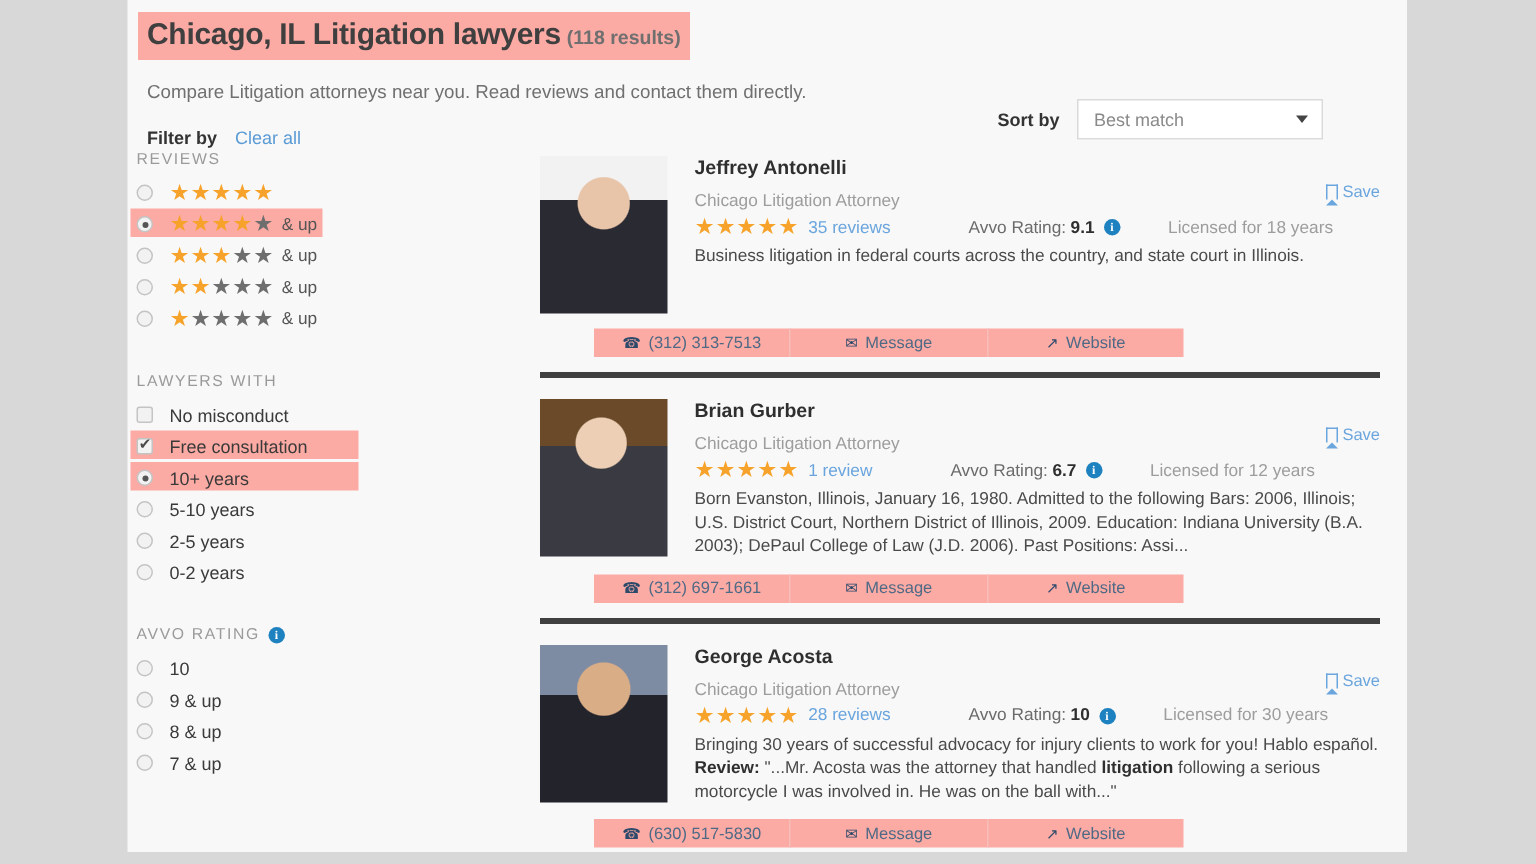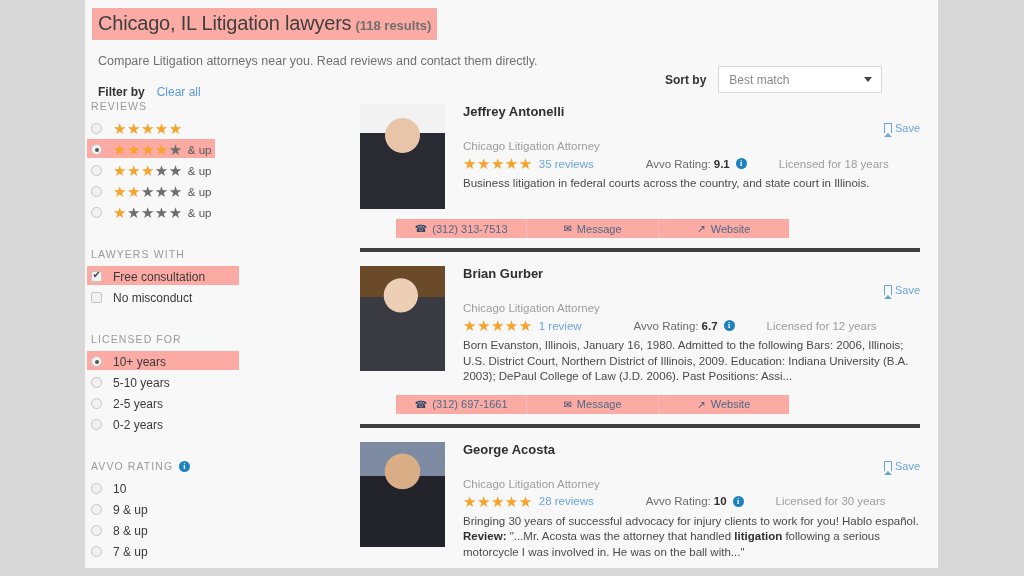--- a/index.html
+++ b/index.html
@@ -18,21 +18,21 @@
   }
 
   
   .hdr { padding: 8px 0 0 7px; }
   .title-wrap {
     display: inline-block;
     background: #fcaaa4;
     padding: 4px 6px 5px 6px;
   }
   .title-main {
-    font-size: 20px; font-weight: normal; color: #3f3f3f;
+    font-size: 20px; font-weight: bold; color: #3f3f3f;
     letter-spacing: -.2px;
   }
   .title-count {
     font-size: 13px; font-weight: bold; color: #6f6f6f;
     margin-left: 4px;
   }
   .subtitle {
     font-size: 12.5px; color: #707070;
     margin: 14px 0 0 6px;
   }
@@ -115,21 +115,21 @@
   .card { position: relative; padding-bottom: 10px; }
   .card + .card { border-top: 4px solid #404040; padding-top: 14px; }
   .card-in { display: flex; }
   .photo {
     width: 85px; height: 105px; flex: 0 0 85px;
     background: #ccc; margin-right: 18px;
     background-size: cover; background-position: center top;
   }
   .info { flex: 1; position: relative; min-width: 0; }
   .lname { font-size: 13px; font-weight: bold; color: #2f2f2f; }
-  .ltitle { font-size: 11.5px; color: #9d9d9d; margin-top: 21px; }
+  .ltitle { font-size: 11.5px; color: #9d9d9d; margin-top: 9px; }
   .meta { display: flex; align-items: center; margin-top: 4px; }
   .meta .stars { display: flex; }
   .meta .stars .st { font-size: 15px; }
   .reviews-link { font-size: 11.5px; color: #6aa5dd; margin-left: 6px; }
   .avvo { font-size: 11.5px; color: #6b6b6b; margin-left: 52px; display: flex; align-items: center; }
   .avvo b { color: #2f2f2f; margin-left: 3px; }
   .lic { font-size: 11.5px; color: #9d9d9d; margin-left: 32px; white-space: nowrap; }
   .desc { font-size: 11.5px; color: #4a4a4a; line-height: 15.5px; margin-top: 5px; }
   .desc b { font-weight: bold; color: #2f2f2f; }
   .save {
@@ -236,30 +236,27 @@
           <span class="st off">★</span>
           <span class="st off">★</span>
           <span class="st off">★</span>
           <span class="andup">&amp; up</span>
         </span>
       </div>
       <div class="sec-head gap">
         <span>LAWYERS WITH</span>
       </div>
       <div class="opt">
+        <span class="checkbox"></span>
+        <span class="opt-label">No misconduct</span>
+      </div>
+      <div class="opt">
         <div class="hl" style="background: rgb(252, 170, 164); width: 152px;"></div>
         <span class="checkbox on"></span>
         <span class="opt-label">Free consultation</span>
-      </div>
-      <div class="opt">
-        <span class="checkbox"></span>
-        <span class="opt-label">No misconduct</span>
-      </div>
-      <div class="sec-head gap">
-        <span>LICENSED FOR</span>
       </div>
       <div class="opt">
         <div class="hl" style="background: rgb(252, 170, 164); width: 152px;"></div>
         <span class="radio on"></span>
         <span class="opt-label">10+ years</span>
       </div>
       <div class="opt">
         <span class="radio"></span>
         <span class="opt-label">5-10 years</span>
       </div>

